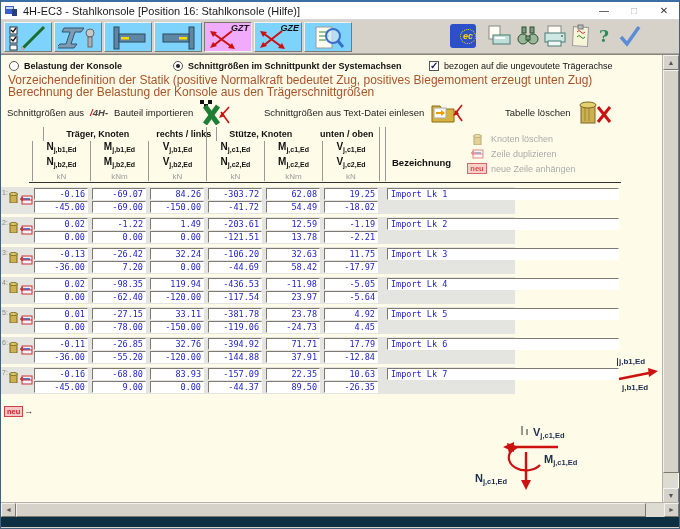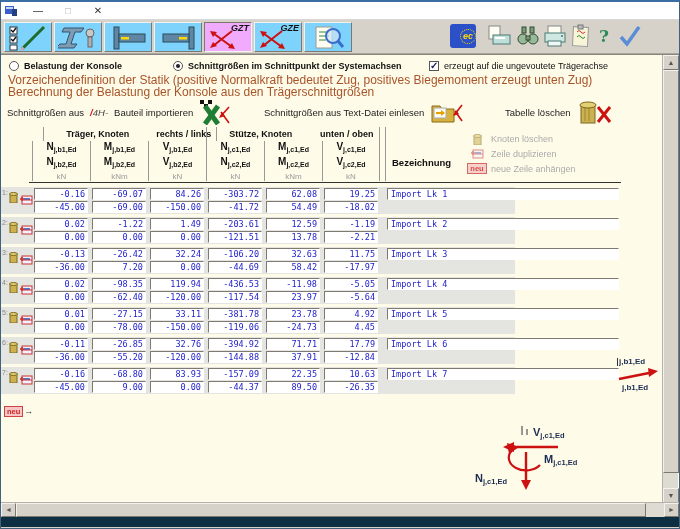--- a/index.html
+++ b/index.html
@@ -31,21 +31,21 @@
   .radio{width:10px;height:10px;border:1px solid #555;border-radius:50%;background:#fff;position:relative;flex:0 0 auto;}
   .radio.sel::after{content:"";position:absolute;left:2px;top:2px;width:4px;height:4px;border-radius:50%;background:#222;}
   .checkbox{width:10px;height:10px;border:1px solid #555;background:#fff;position:relative;flex:0 0 auto;}
   .checkbox.chk::after{content:"✓";position:absolute;left:0px;top:-2px;font-size:10px;font-weight:bold;color:#1a1a5e;}
   .optlabel{font-size:9px;font-weight:bold;color:#111;white-space:nowrap;}
   .optlabel.norm{font-weight:normal;}
   .note{font-size:12px;color:#a85428;white-space:nowrap;}
   
   .act{display:flex;align-items:center;gap:6px;height:30px;}
   .actlabel{font-size:9.5px;color:#222;white-space:nowrap;}
-  .fourh{font-style:italic;font-weight:normal;color:#444;}
+  .fourh{font-style:italic;font-weight:bold;color:#444;}
   .fourh b{color:#c11;}
   
   .gbox{height:14px;border-left:1px solid #999;border-right:1px solid #999;display:flex;align-items:center;}
   .gbox .g1{flex:2;text-align:center;font-size:9px;font-weight:bold;color:#111;}
   .gbox .g2{flex:1.2;text-align:center;font-size:9px;font-weight:bold;color:#111;white-space:nowrap;}
   #header-cols{display:flex;}
   .hcol{width:58px;height:40px;border-left:1px solid #999;text-align:center;}
   .hcol:last-child{border-right:1px solid #999;}
   .hsym{font-size:10px;font-weight:bold;color:#111;line-height:12px;white-space:nowrap;}
   .hsym sub,.dsub{font-size:7px;vertical-align:-2px;}
@@ -87,20 +87,21 @@
 <body>
 
 <div class="window">
 
   <div class="titlebar">
     <svg class="appicon" viewBox="0 0 13 12">
       <rect x="0" y="1" width="9" height="8" fill="#3a5fcd"></rect>
       <rect x="1" y="2" width="7" height="2" fill="#c9d6f2"></rect>
       <rect x="7" y="4" width="5" height="7" fill="#24407e"></rect>
     </svg>
+    <span class="title">4H-EC3 - Stahlkonsole [Position 16: Stahlkonsole (Hilfe)]</span>
     <span class="wctrl">—</span>
     <span class="wctrl dim">□</span>
     <span class="wctrl">✕</span>
   </div>
 
   <div class="toolbar">
     <div class="tbtn" style="left:3px">
       <svg width="42" height="26" viewBox="0 0 42 26">
         <rect x="2" y="2" width="7" height="7" fill="#fff" stroke="#333"></rect>
         <rect x="2" y="11" width="7" height="7" fill="#fff" stroke="#333"></rect>
@@ -214,21 +215,21 @@
       <div class="abs optrow" style="left:8px;top:5px">
         <span class="radio"></span>
         <span class="optlabel">Belastung der Konsole</span>
       </div>
       <div class="abs optrow" style="left:172px;top:5px">
         <span class="radio sel"></span>
         <span class="optlabel">Schnittgrößen im Schnittpunkt der Systemachsen</span>
       </div>
       <div class="abs optrow" style="left:428px;top:5px">
         <span class="checkbox chk"></span>
-        <span class="optlabel norm">erzeugt auf die ungevoutete Trägerachse</span>
+        <span class="optlabel norm">bezogen auf die ungevoutete Trägerachse</span>
       </div>
       <div class="abs note" style="left:7px;top:18px">Vorzeichendefinition der Statik (positive Normalkraft bedeutet Zug, positives Biegemoment erzeugt unten Zug)</div>
       <div class="abs note" style="left:7px;top:30px">Berechnung der Belastung der Konsole aus den Trägerschnittgrößen</div>
 
       <div class="abs act" style="left:6px;top:42px">
         <span class="actlabel">Schnittgrößen aus</span>
         <span class="actlabel fourh"><b>/</b><span>4H-</span></span>
         <span class="actlabel">Bauteil importieren</span>
         <svg width="32" height="26" viewBox="0 0 32 26">
           <rect x="1" y="1" width="4" height="4" fill="#111"></rect>

